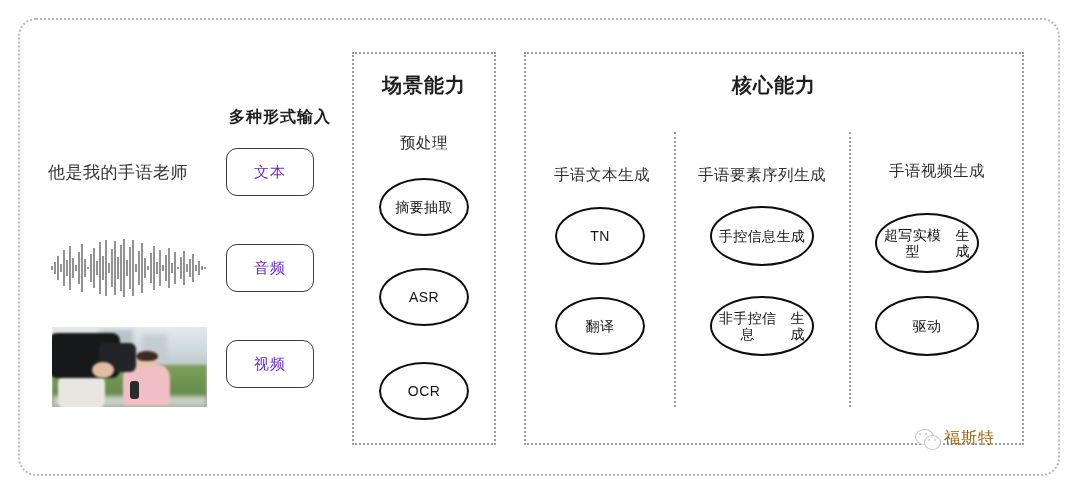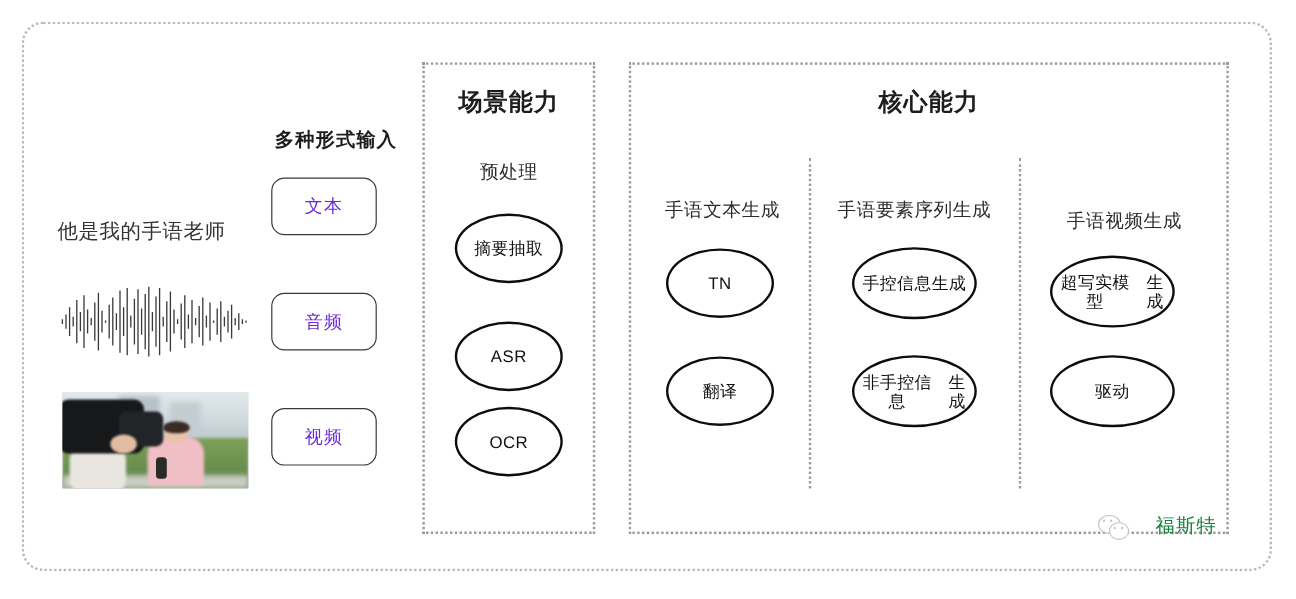--- a/index.html
+++ b/index.html
@@ -94,42 +94,42 @@
   }
   .ellipse.w1{width:90px;height:58px;}
   .ellipse.w2{width:104px;height:60px;}
 
   
   .vsep{position:absolute;width:0;border-left:2px dotted #9a9a9a;}
 
   
   .watermark{
     position:absolute;left:915px;top:428px;
-    display:flex;align-items:center;gap:22px;
-    color:#15803d;font-size:16px;letter-spacing:1px;
+    display:flex;align-items:center;gap:3px;
+    color:#a16207;font-size:16px;letter-spacing:1px;
     user-select:none;
   }
   .wm-icon{width:26px;height:20px;position:relative;display:inline-block;}
   .wm-icon .b1{position:absolute;left:0;top:0;width:17px;height:14px;
     border:1.6px solid #c8c8c8;border-radius:50%;background:#fff;}
   .wm-icon .b2{position:absolute;left:9px;top:6px;width:15px;height:13px;
     border:1.6px solid #c8c8c8;border-radius:50%;background:#fff;}
   .wm-icon i{position:absolute;width:2px;height:2px;border-radius:50%;
     background:#c8c8c8;}
 </style>
 </head>
 <body>
 
 <div id="stage">
 
   <div class="outer-frame"></div>
 
   <div class="input-title" style="left:208px;top:107px;">多种形式输入</div>
 
-  <div class="sentence" style="left:48px;top:161px;margin-top:20px;">他是我的手语老师</div>
+  <div class="sentence" style="left:48px;top:161px;">他是我的手语老师</div>
   <div class="pill" style="left:226px;top:148px;">文本</div>
 
   <div class="waveform">
     <svg viewBox="0 0 158 60" width="158" height="60" preserveAspectRatio="none">
       <g stroke="#3a3a3a" stroke-width="1.1">
         <line x1="2" y1="28" x2="2" y2="32"></line>
           <line x1="5" y1="24" x2="5" y2="36"></line>
         <line x1="8" y1="18" x2="8" y2="42"></line>
           <line x1="11" y1="26" x2="11" y2="34"></line>
         <line x1="14" y1="12" x2="14" y2="48"></line>
@@ -201,21 +201,21 @@
     <div class="cam-hand"></div>
   </div>
   <div class="pill" style="left:226px;top:340px;">视频</div>
 
   <div class="panel" style="left:352px;top:52px;width:144px;height:393px;">
     <div class="panel-title" style="top:18px;">场景能力</div>
     <div class="col-header" style="left:0;right:0;top:79px;">预处理</div>
 
     <div class="ellipse w1" style="left:25px;top:124px;">摘要抽取</div>
     <div class="ellipse w1" style="left:25px;top:214px;">ASR</div>
-    <div class="ellipse w1" style="left:25px;top:285px;">OCR</div>
+    <div class="ellipse w1" style="left:25px;top:308px;">OCR</div>
   </div>
 
   <div class="panel" style="left:524px;top:52px;width:500px;height:393px;">
     <div class="panel-title" style="top:18px;">核心能力</div>
 
     <div class="vsep" style="left:148px;top:78px;height:275px;"></div>
     <div class="vsep" style="left:323px;top:78px;height:275px;"></div>
 
     <div class="col-header" style="left:4px;width:144px;top:111px;">手语文本生成</div>
     <div class="ellipse w1" style="left:29px;top:153px;">TN</div>
@@ -226,21 +226,21 @@
       <span>手控信息</span>
         <br>
       <span>生成</span>
     </div>
     <div class="ellipse w2" style="left:184px;top:242px;">
       <span>非手控信息</span>
         <br>
       <span>生成</span>
     </div>
 
-    <div class="col-header" style="left:325px;width:172px;top:120px;font-family:Liberation Mono, monospace;">手语视频生成</div>
+    <div class="col-header" style="left:325px;width:172px;top:107px;font-family:Liberation Mono, monospace;">手语视频生成</div>
     <div class="ellipse w2" style="left:349px;top:159px;align-items:center;">
       <span>超写实模型</span>
         <br>
       <span>生成</span>
     </div>
     <div class="ellipse w2" style="left:349px;top:242px;">
         <br>
       <span>驱动</span>
     </div>
   </div>

